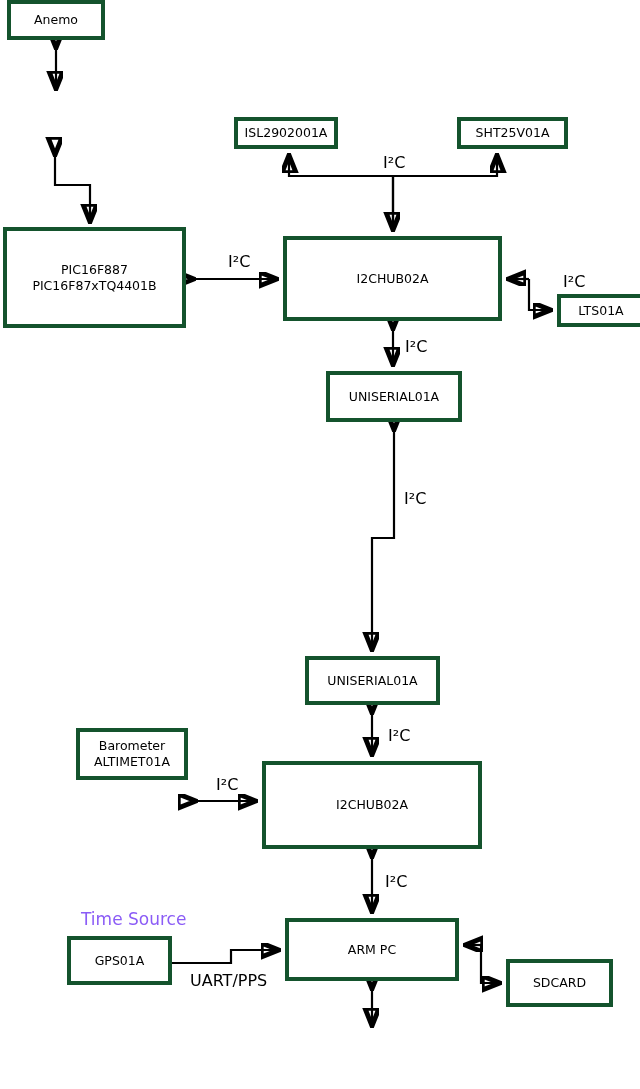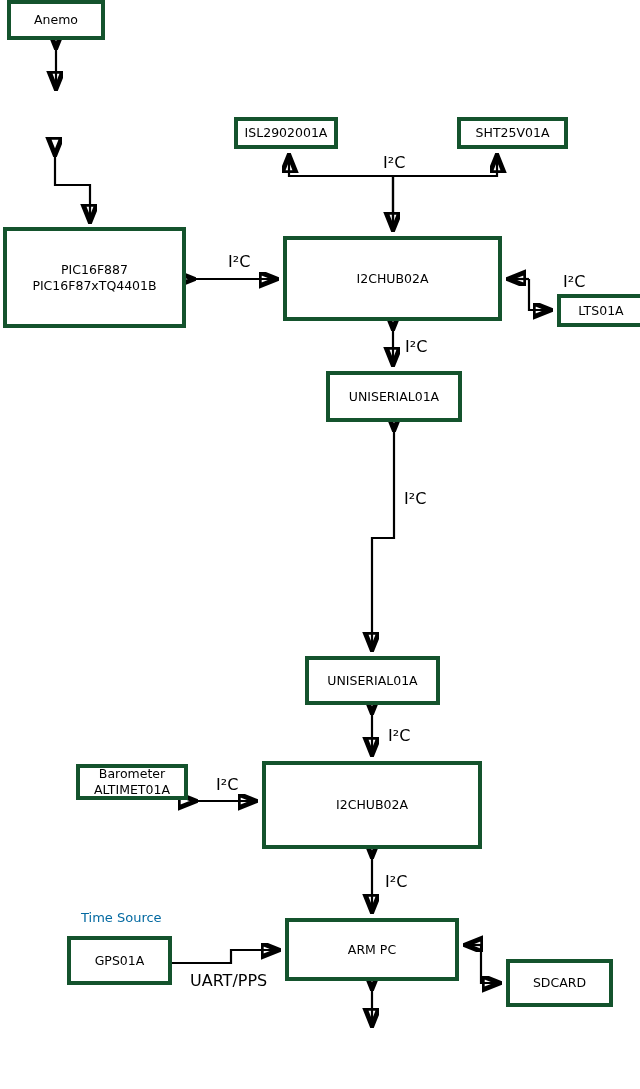--- a/index.html
+++ b/index.html
@@ -36,22 +36,22 @@
   .edge-label {
     position: absolute;
     color: #000000;
     font-size: 16px;
     line-height: 1;
     white-space: nowrap;
     z-index: 4;
   }
   .free-label {
     position: absolute;
-    color: #0369a1;
-    font-size: 13px;
+    color: #8b5cf6;
+    font-size: 17px;
     line-height: 1;
     white-space: nowrap;
     z-index: 4;
   }
   svg.edges {
     position: absolute;
     left: 0;
     top: 0;
     width: 640px;
     height: 1089px;
@@ -137,21 +137,21 @@
   </div>
 
   <div class="node" style="left:305px;top:656px;width:135px;height:49px;">
     <span class="node-label">UNISERIAL01A</span>
   </div>
 
   <div class="node" style="left:262px;top:761px;width:220px;height:88px;">
     <span class="node-label">I2CHUB02A</span>
   </div>
 
-  <div class="node" style="left:76px;top:764px;width:112px;height:36px;">
+  <div class="node" style="left:76px;top:728px;width:112px;height:52px;">
     <span class="node-label">Barometer
 ALTIMET01A</span>
   </div>
 
   <div class="node" style="left:67px;top:936px;width:105px;height:49px;">
     <span class="node-label">GPS01A</span>
   </div>
 
   <div class="node" style="left:285px;top:918px;width:174px;height:63px;">
     <span class="node-label">ARM PC</span>

